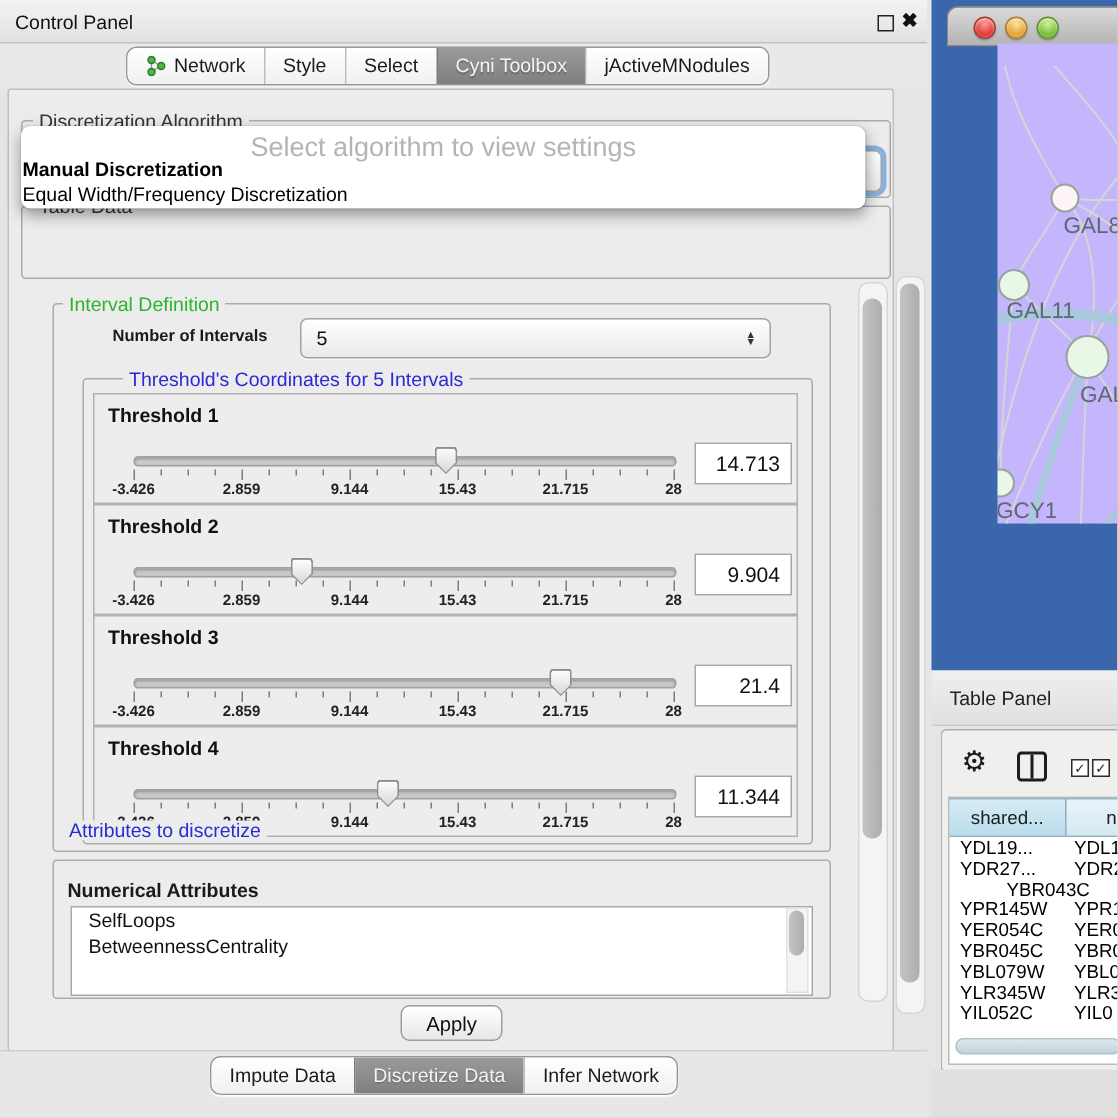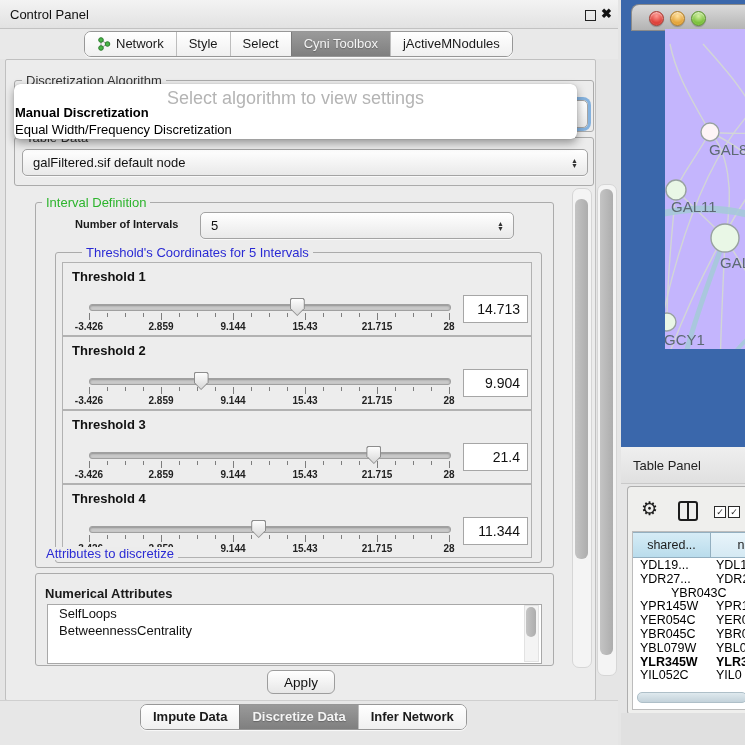--- a/index.html
+++ b/index.html
@@ -162,27 +162,20 @@
   </div>
 
   <div id="algo-popup" class="abs">
     <div id="algo-hint">Select algorithm to view settings</div>
     <div class="algo-item" style="top:21px;font-weight:bold;">Manual Discretization</div>
     <div class="algo-item" style="top:38px;">Equal Width/Frequency Discretization</div>
   </div>
 
   <div class="grp" style="left:14px;top:137px;width:578px;height:47px;"></div>
   <div class="grp-label dark" style="left:22px;top:131px;">Table Data</div>
-  <div class="combo" style="left:22px;top:149px;width:564px;height:25px;">
-    <div class="txt">galFiltered.sif default node</div>
-    <div class="spinner">
-        <span>▲</span>
-        <span>▼</span>
-      </div>
-  </div>
 
   <div class="grp" style="left:35px;top:202px;width:517px;height:364px;"></div>
   <div class="grp-label green" style="left:42px;top:196px;">Interval Definition</div>
 
   <div class="abs" style="left:75px;top:218px;font-size:11px;font-weight:bold;">Number of Intervals</div>
   <div class="combo" style="left:200px;top:212px;width:312px;height:25px;">
     <div class="txt">5</div>
     <div class="spinner">
         <span>▲</span>
         <span>▼</span>
@@ -359,21 +352,21 @@
   <div class="sb-track abs" style="left:572px;top:188px;width:18px;height:478px;">
     <div class="sb-thumb" style="left:2px;top:10px;width:13px;height:360px;"></div>
   </div>
   <div class="sb-track abs" style="left:597px;top:184px;width:18px;height:490px;">
     <div class="sb-thumb" style="left:2px;top:4px;width:13px;height:466px;"></div>
   </div>
 
   <button class="pushbtn" style="left:267px;top:670px;width:68px;height:24px;">Apply</button>
 
   <div class="abs" style="left:0;top:700px;width:618px;height:45px;background:#e7e7e7;border-top:1px solid #cfcfcf;">
-    <div class="tabgroup abs" style="left:140px;top:3px;font-weight:bold;">
+    <div class="tabgroup abs" style="left:140px;top:3px;">
       <div class="tab">
           <span>Impute Data</span>
         </div>
       <div class="tab sel">
           <span>Discretize Data</span>
         </div>
       <div class="tab">
           <span>Infer Network</span>
         </div>
     </div>
@@ -471,21 +464,21 @@
             <span class="tcell2">YER0</span>
           </div>
           <div class="trow" style="top: 69px;">
             <span class="tcell1">YBR045C</span>
             <span class="tcell2">YBR0</span>
           </div>
           <div class="trow" style="top: 82.8px;">
             <span class="tcell1">YBL079W</span>
             <span class="tcell2">YBL0</span>
           </div>
-          <div class="trow" style="top: 96.6px; font-weight: bold;">
+          <div class="trow" style="top: 96.6px;">
             <span class="tcell1">YLR345W</span>
             <span class="tcell2">YLR3</span>
           </div>
           <div class="trow" style="top: 110.4px;">
             <span class="tcell1">YIL052C</span>
             <span class="tcell2">YIL0</span>
           </div>
         </div>
       <div id="hscroll"></div>
     </div>

